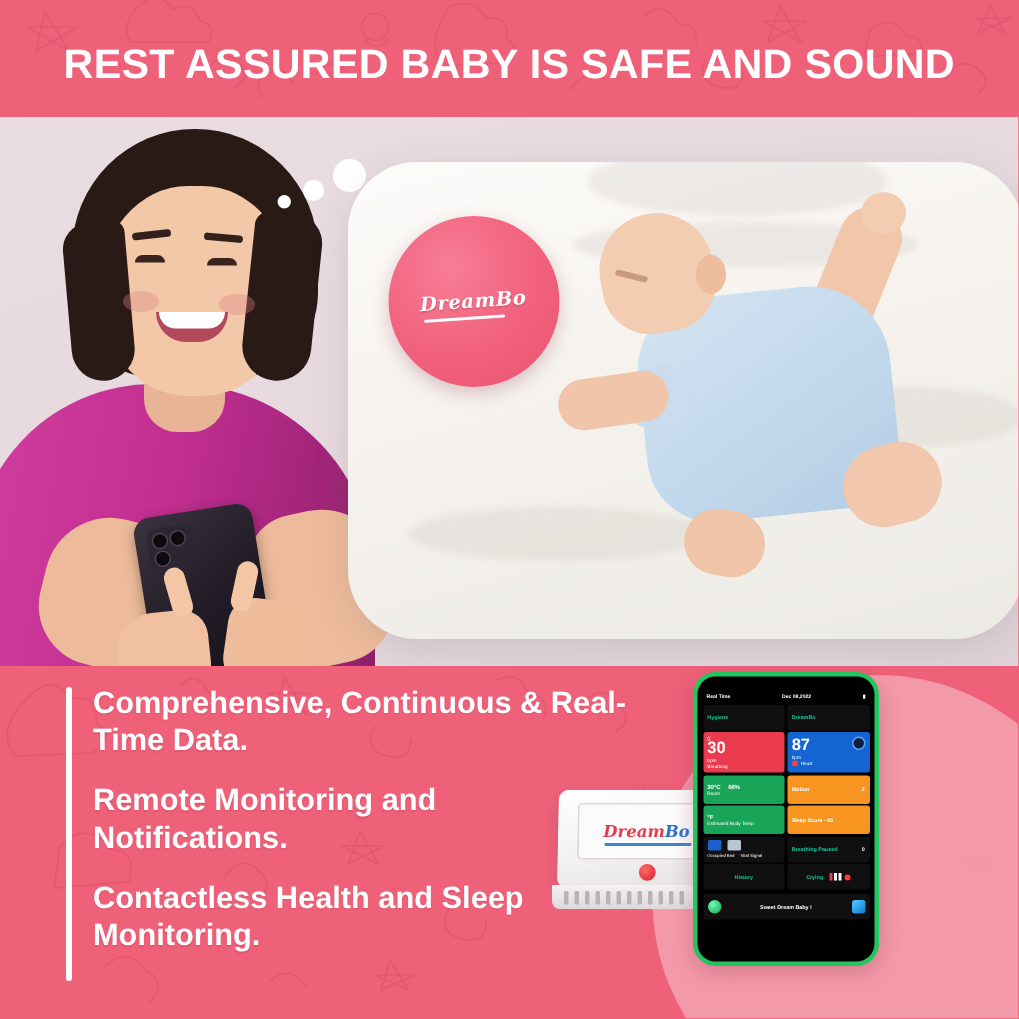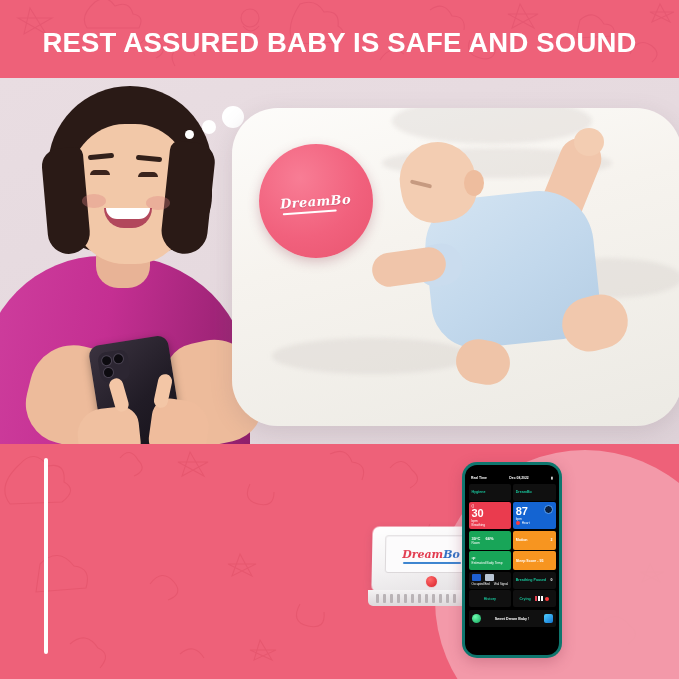--- a/index.html
+++ b/index.html
@@ -275,22 +275,22 @@
     background:linear-gradient(180deg,#f4f2f3,#ddd9db);
     border-radius:0 0 5px 5px;
     display:flex; align-items:center; gap:4px; padding-left:8px;
   }
   .vent{
     width:3px; height:9px; background:#b9b3b6; border-radius:1px;
   }
 
   
   .phone{
-    position:absolute; left:462px; top:18px; width:100px; height:196px;
-    background:#0f766e;
+    position:absolute; left:462px; top:4px; width:124px; height:196px;
+    background:#22c55e;
     border-radius:15px;
     padding:3px;
     box-shadow:0 4px 14px rgba(140,50,75,.3);
   }
   .phone-inner{
     position:relative; width:100%; height:100%;
     background:#000000; border-radius:12px; overflow:hidden;
     padding:2px;
   }
   .notch{
@@ -455,20 +455,25 @@
       <path d="M390 24 q12 -14 22 2 q12 10 -2 18"></path>
       <path d="M430 80 q-8 16 8 18"></path>
       <path d="M600 180 q16 -16 30 2 q12 8 -2 18"></path>
       <path d="M650 120 l10 18 -20 -10 h24 l-22 10 z"></path>
     </g>
   </svg>
 
   <div class="soft-disc"></div>
 
   <div class="feature-bar"></div>
+  <div class="features">
+    <div class="feature-line">Comprehensive, Continuous &amp; Real-Time Data.</div>
+    <div class="feature-line">Remote Monitoring and Notifications.</div>
+    <div class="feature-line">Contactless Health and Sleep Monitoring.</div>
+  </div>
 
   <div class="base">
     <div class="base-screen">
       <span class="base-logo"><span class="d1">Dream</span><span class="d2">Bo</span></span>
     </div>
     <div class="base-led"></div>
   </div>
   <div class="base-foot">
     <span class="vent"></span>
     <span class="vent"></span>

